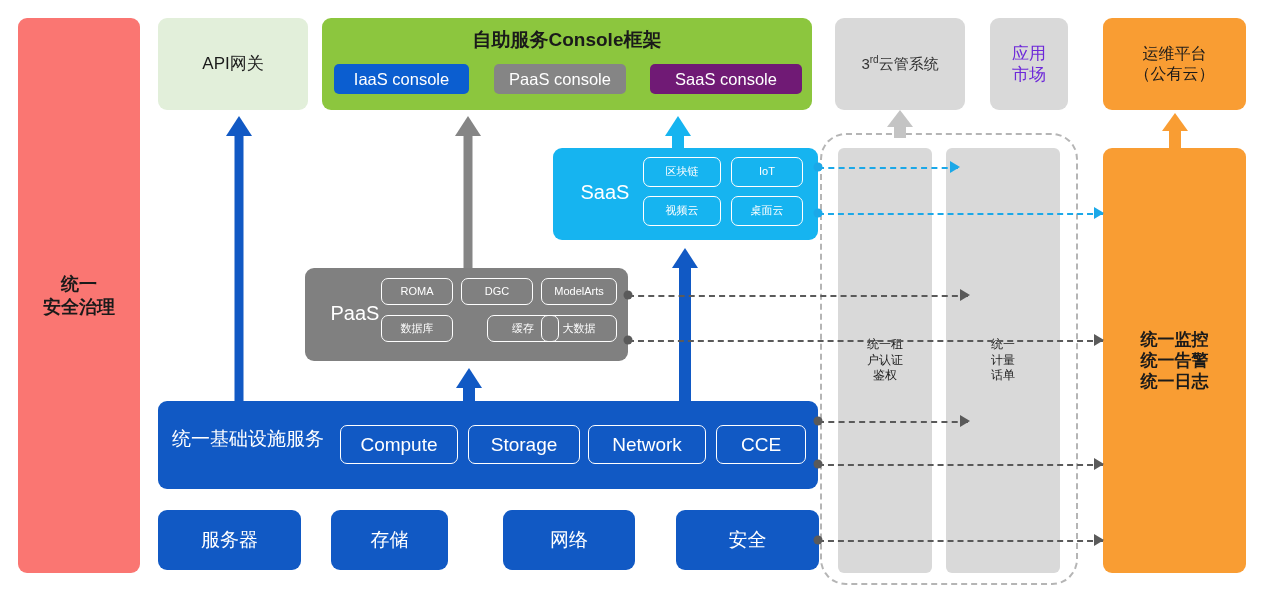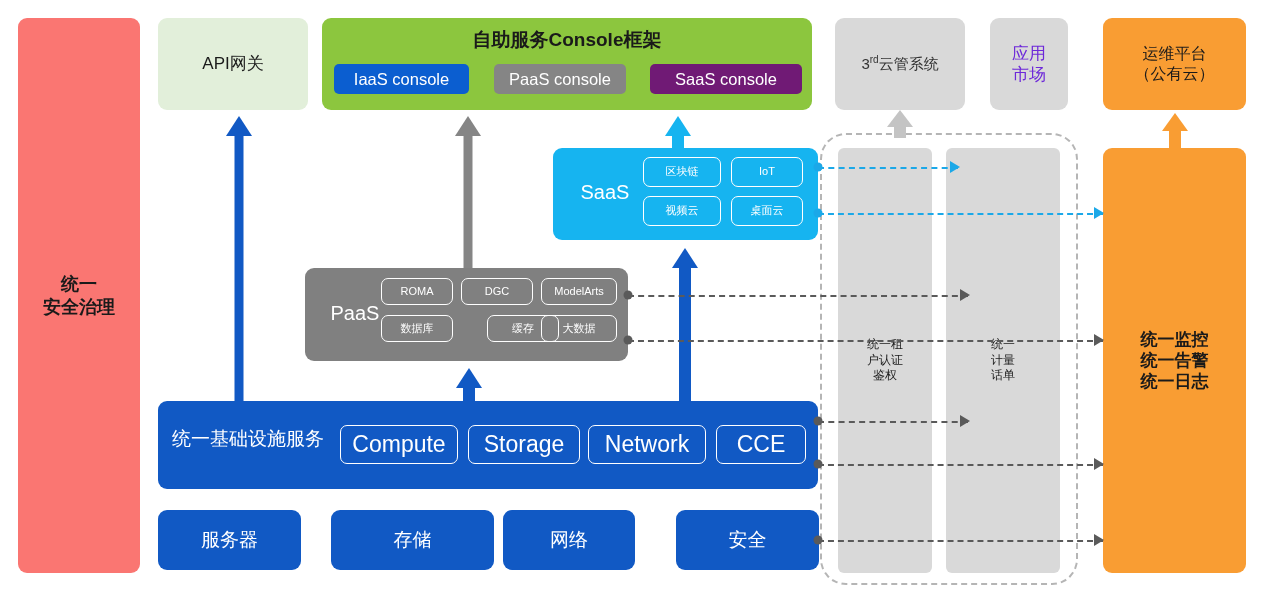--- a/index.html
+++ b/index.html
@@ -108,33 +108,33 @@
 
   
   .infra {
     left: 158px; top: 401px; width: 660px; height: 88px;
     background: #1159C4; border-radius: 9px; display: block;
   }
   .infra-label {
     position: absolute; left: 14px; top: 28px;
     color: #ffffff; font-size: 19px; font-family: Liberation Mono, monospace;
   }
-  .infra .sub-pill { top: 24px; height: 39px; font-size: 23px; }
+  .infra .sub-pill { top: 24px; height: 39px; font-size: 19px; }
   .in-comp { left: 182px; width: 118px; }
   .in-stor { left: 310px; width: 112px; }
   .in-net  { left: 430px; width: 118px; }
   .in-cce  { left: 558px; width: 90px; }
 
   
   .hw {
     top: 510px; height: 60px; background: #1159C4; border-radius: 9px;
     color: #ffffff; font-size: 19px;
   }
   .hw1 { left: 158px; width: 143px; }
-  .hw2 { left: 331px; width: 163px; }
+  .hw2 { left: 331px; width: 117px; }
   .hw3 { left: 503px; width: 132px; }
   .hw4 { left: 676px; width: 143px; }
 
   
   .dashed-container {
     position: absolute; left: 820px; top: 133px; width: 258px; height: 452px;
     border: 2.5px dashed #b5b5b5; border-radius: 26px;
   }
   .grey-col {
     position: absolute; top: 148px; height: 425px;

